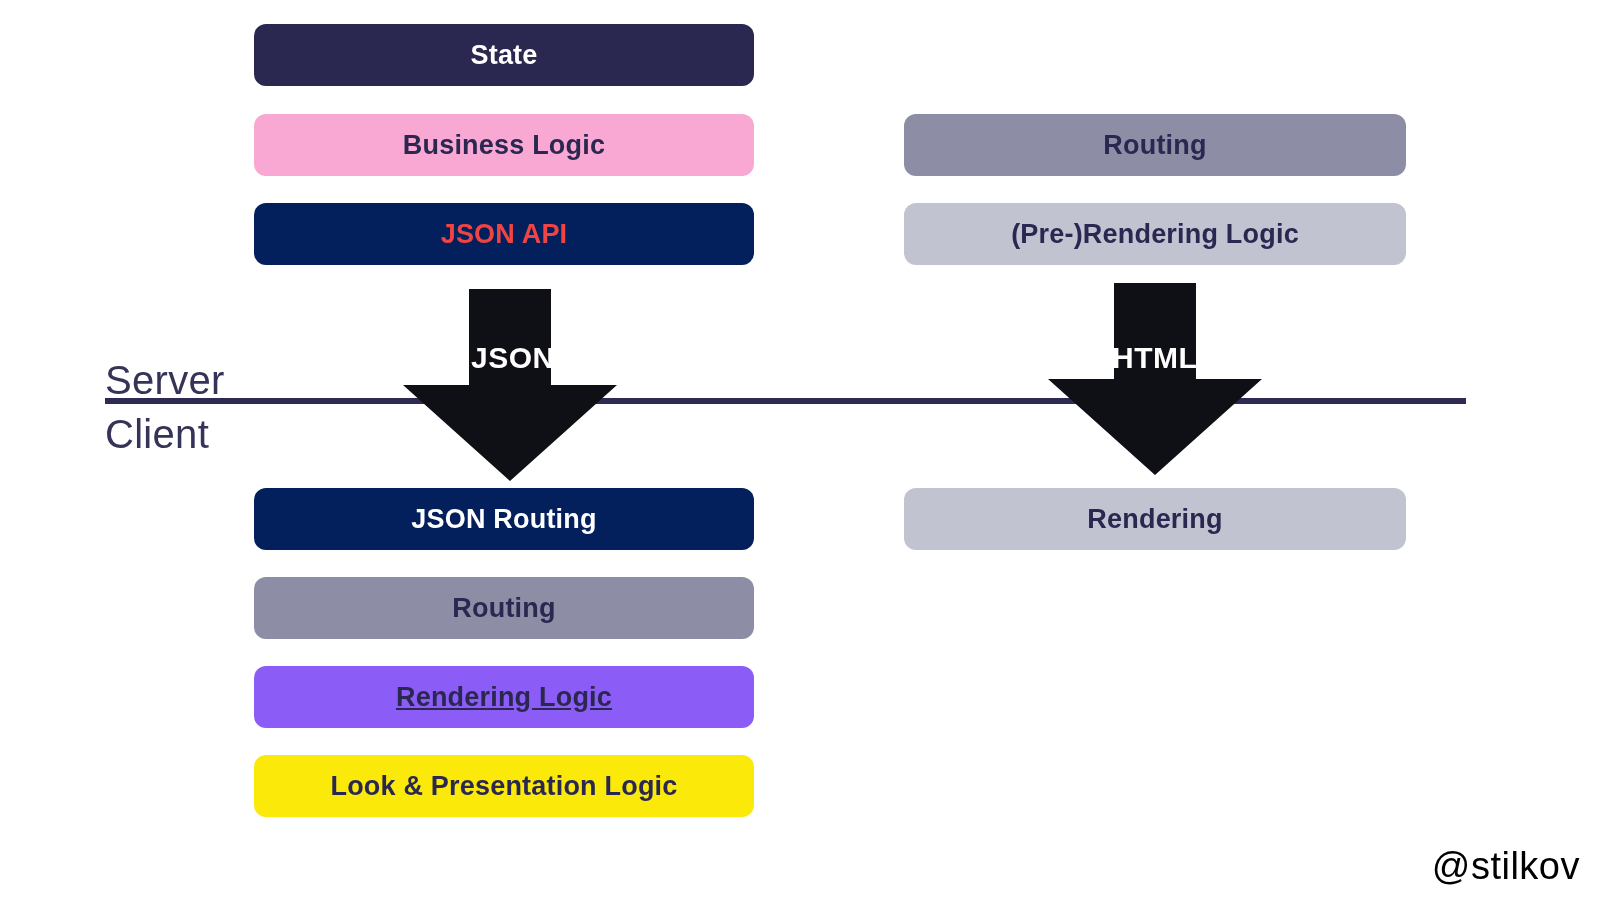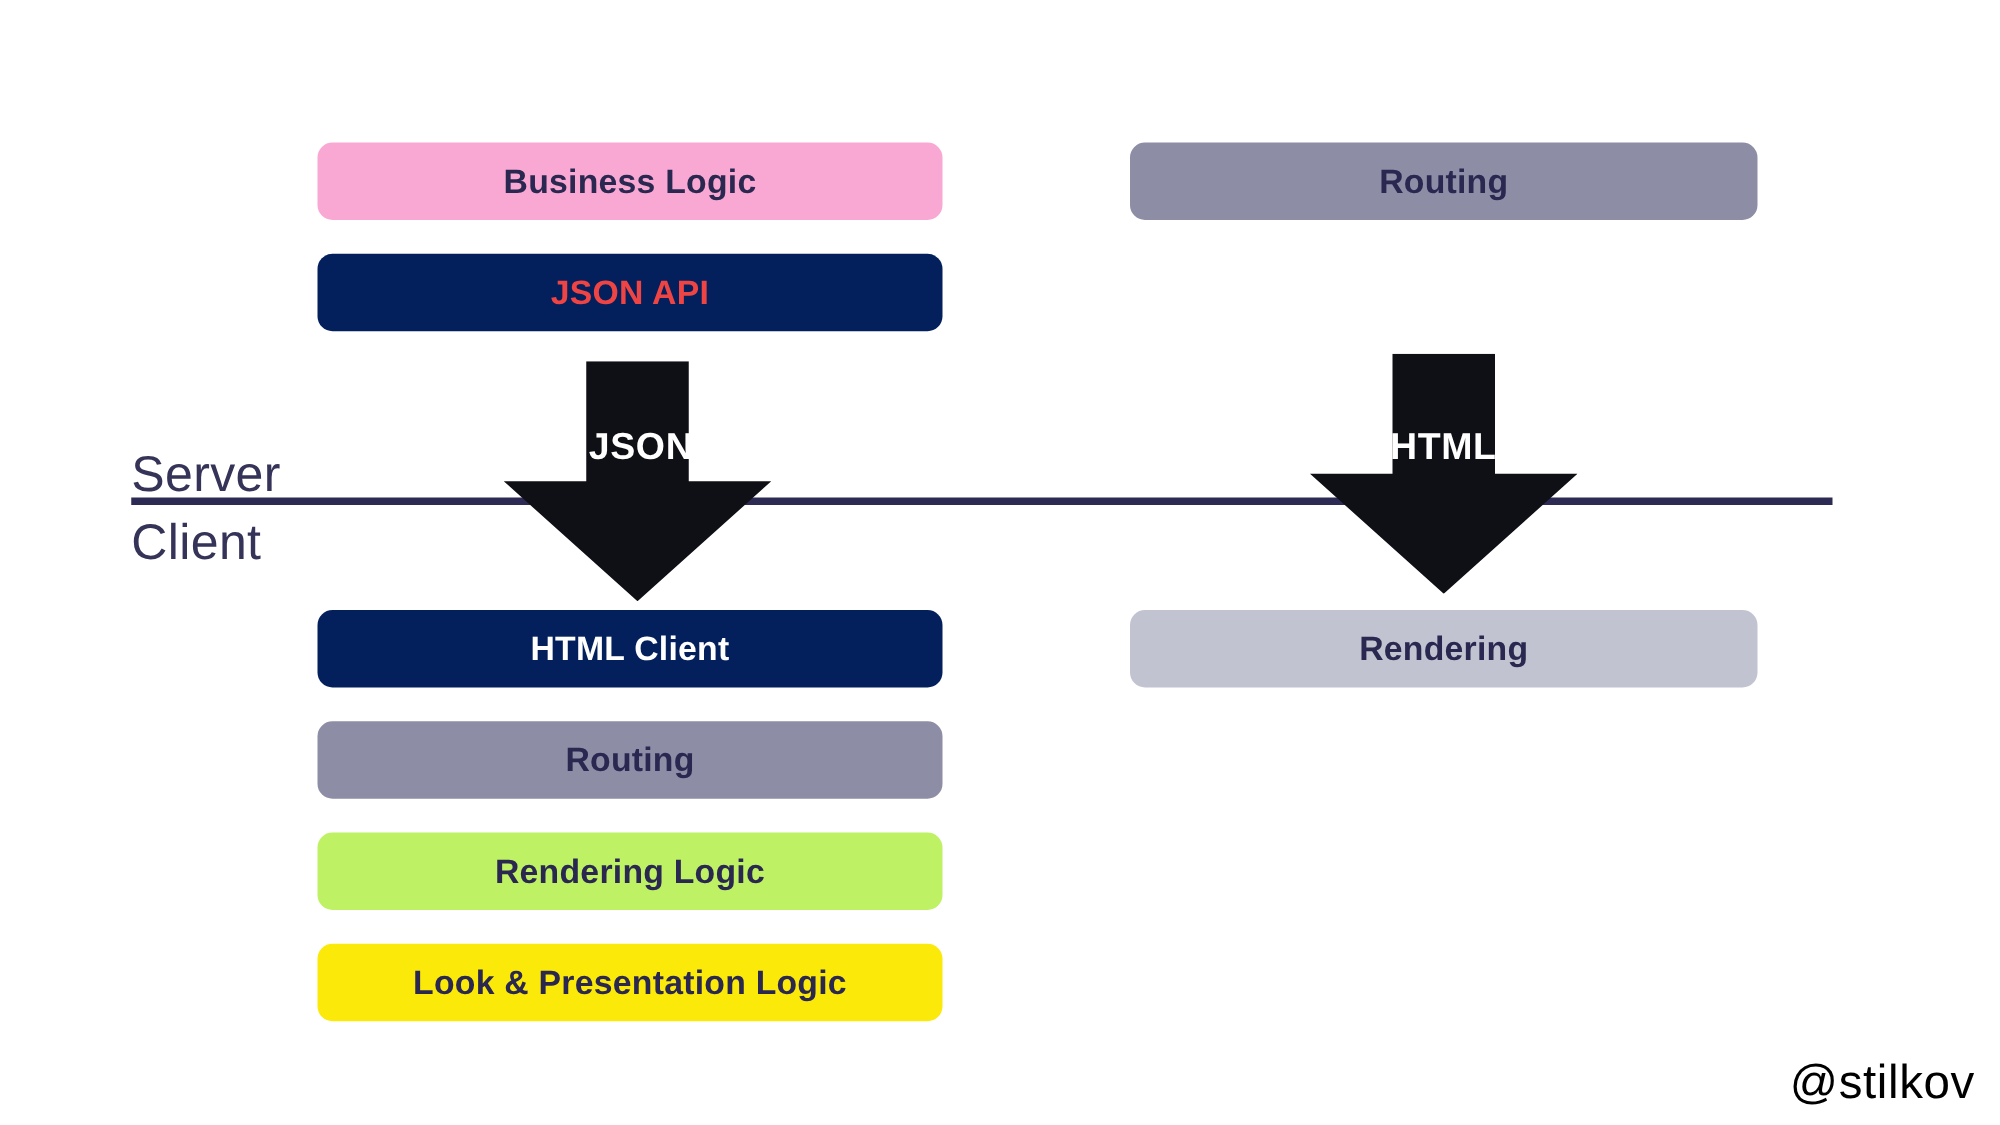--- a/index.html
+++ b/index.html
@@ -82,61 +82,67 @@
     font-size: 38px;
     color: #000000;
     letter-spacing: 0.5px;
   }
 </style>
 </head>
 <body>
 
 <div id="canvas">
 
+  <div class="box col-left h-row" style="top:24px;background:#2a2850;color:#ffffff;">
+    <span class="box-label">State</span>
+  </div>
 
   <div class="box col-left h-row" style="top:114px;background:#f9a8d4;color:#2a2850;">
     <span class="box-label">Business Logic</span>
   </div>
 
   <div class="box col-left h-row" style="top:203px;background:#04205c;color:#ef4444;">
     <span class="box-label">JSON API</span>
   </div>
 
   <div class="box col-right h-row" style="top:114px;background:#8d8da6;color:#2a2850;">
     <span class="box-label">Routing</span>
   </div>
 
+  <div class="box col-right h-row" style="top:203px;background:#c2c3d1;color:#2a2850;">
+    <span class="box-label">(Pre-)Rendering Logic</span>
+  </div>
 
   <div class="side-label" id="server-label">Server</div>
   <div class="divider"></div>
   <div class="side-label" id="client-label">Client</div>
 
   <div class="arrow" style="left:403px;top:289px;">
     <svg width="214" height="192" viewBox="0 0 214 192">
       <polygon points="66,0 148,0 148,96 214,96 107,192 0,96 66,96" fill="#0f0f16"></polygon>
     </svg>
   </div>
   <div class="arrow-text" style="left:471px;top:341px;">JSON</div>
 
   <div class="arrow" style="left:1048px;top:283px;">
     <svg width="214" height="192" viewBox="0 0 214 192">
       <polygon points="66,0 148,0 148,96 214,96 107,192 0,96 66,96" fill="#0f0f16"></polygon>
     </svg>
   </div>
   <div class="arrow-text" style="left:1112px;top:341px;">HTML</div>
 
   <div class="box col-left h-row" style="top:488px;background:#04205c;color:#ffffff;">
-    <span class="box-label">HTML Client</span>
+    <span class="box-label">JSON Routing</span>
   </div>
 
   <div class="box col-left h-row" style="top:577px;background:#8d8da6;color:#2a2850;">
     <span class="box-label">Routing</span>
   </div>
 
-  <div class="box col-left h-row" style="top:666px;background:#bef264;color:#2a2850;">
+  <div class="box col-left h-row" style="top:666px;background:#8b5cf6;color:#2a2850;text-decoration:underline;">
     <span class="box-label">Rendering Logic</span>
   </div>
 
   <div class="box col-left h-row" style="top:755px;background:#fbe90a;color:#2a2850;">
     <span class="box-label">Look &amp; Presentation Logic</span>
   </div>
 
   <div class="box col-right h-row" style="top:488px;background:#c2c3d1;color:#2a2850;">
     <span class="box-label">Rendering</span>
   </div>

